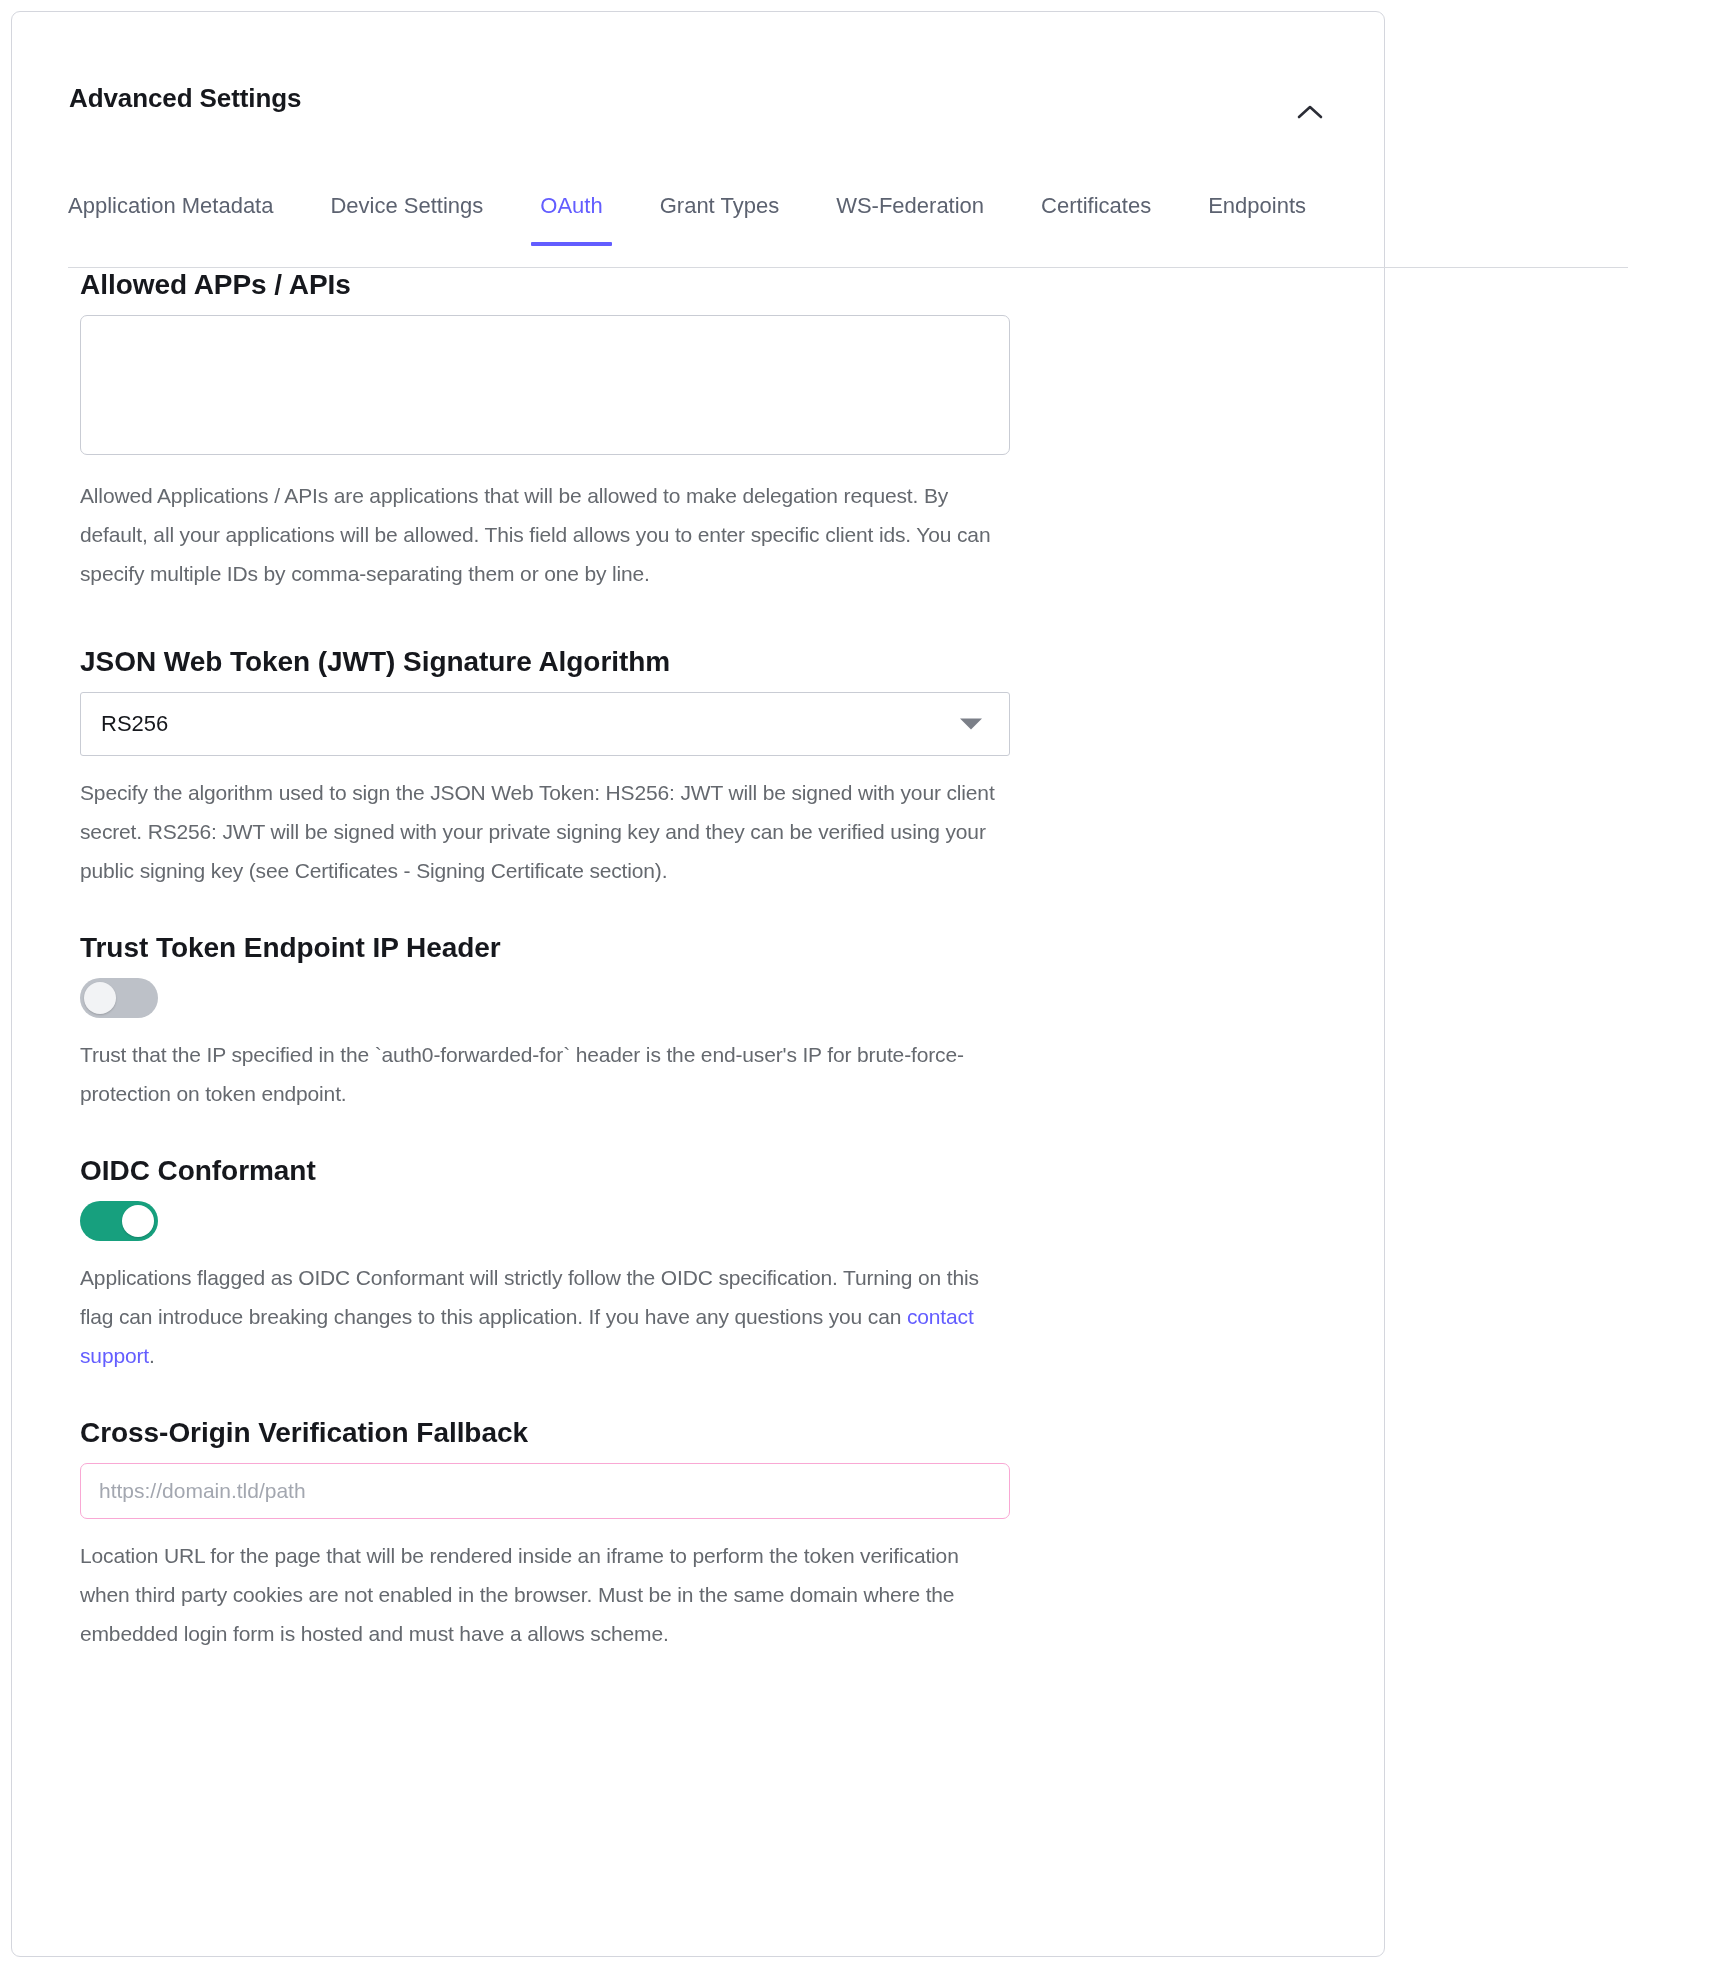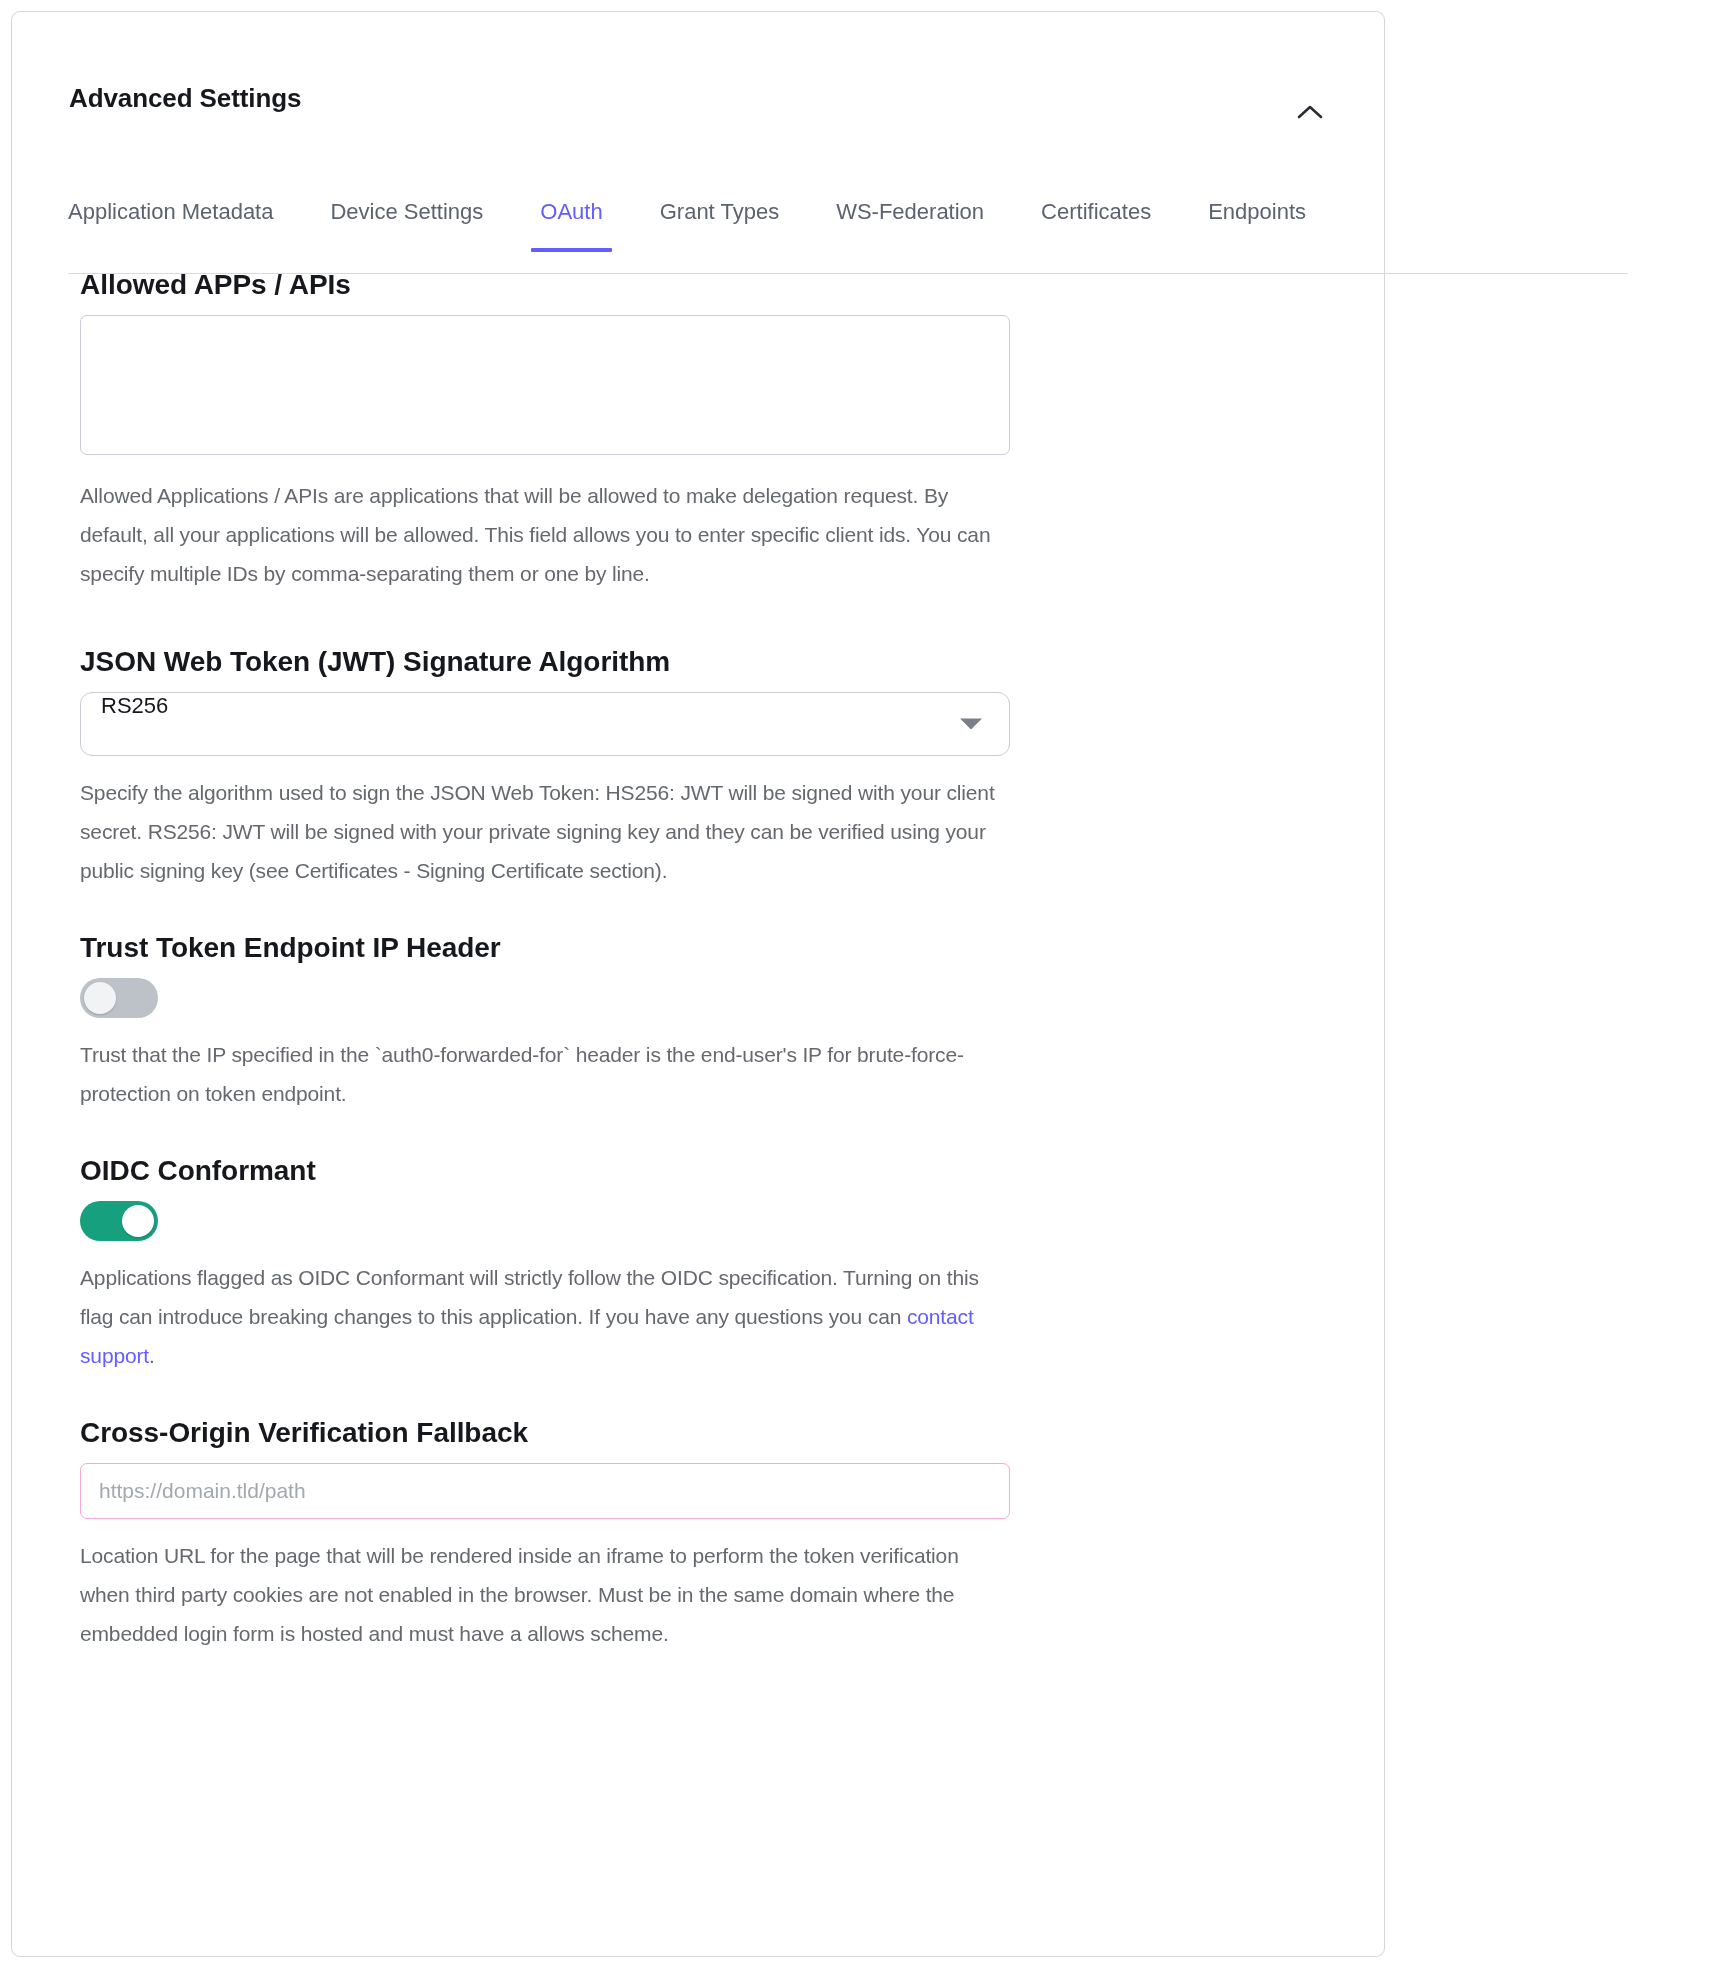--- a/index.html
+++ b/index.html
@@ -58,21 +58,21 @@
     background: transparent;
     border: none;
     padding: 0;
   }
   .collapse-btn svg { display: block; }
 
   
   .tabs {
     position: absolute;
     left: 56px;
-    top: 187px;
+    top: 181px;
     width: 1560px;
     height: 75px;
     border-bottom: 1px solid #d8dadf;
     box-sizing: border-box;
   }
   .tabs-inner {
     display: flex;
     align-items: flex-start;
     height: 100%;
   }
@@ -153,23 +153,24 @@
   .select-wrap {
     position: relative;
     width: 930px;
     height: 64px;
   }
   .select-box {
     width: 930px;
     height: 64px;
     box-sizing: border-box;
     border: 1px solid #c9ccd4;
-    border-radius: 12px;
+    border-radius: 3px;
     background: #ffffff;
     display: flex;
+    align-items: center;
     padding: 0 20px;
     cursor: pointer;
   }
   .select-value {
     font-size: 22px;
     color: #16181d;
     line-height: 26px;
   }
   .select-caret {
     position: absolute;

